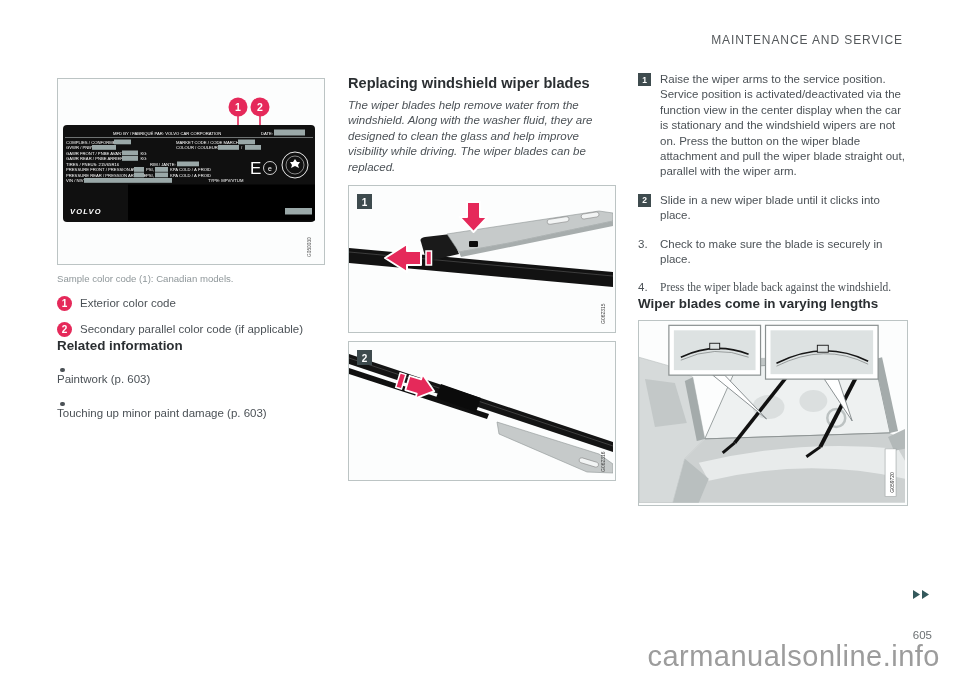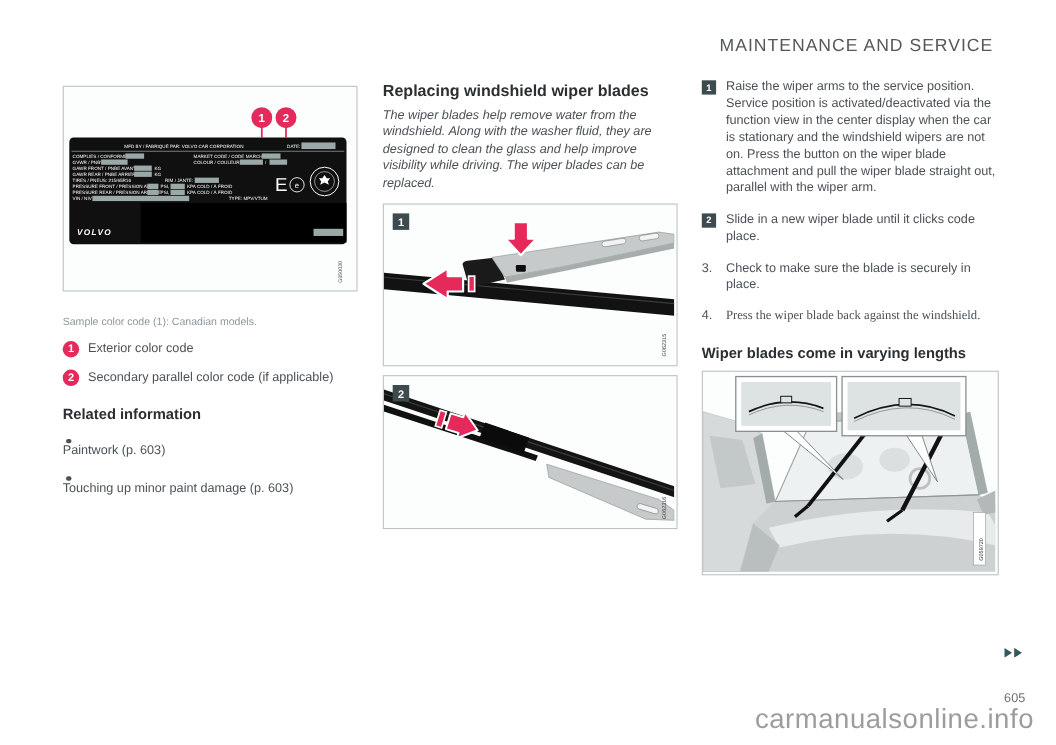--- a/index.html
+++ b/index.html
@@ -1,46 +1,46 @@
 <!DOCTYPE html>
 <html><head>
 <meta charset="utf-8">
 <style>
   html,body{margin:0;padding:0;background:#ffffff;}
   .page{position:relative;width:960px;height:677px;background:#fff;overflow:hidden;
         font-family:"Liberation Sans",sans-serif;color:#4B5156;}
-  .header{position:absolute;top:33px;right:57px;font-size:16px;letter-spacing:.9px;color:#54585B;}
+  .header{position:absolute;top:33px;right:57px;font-size:12px;letter-spacing:.9px;color:#54585B;}
   .col{position:absolute;}
   #col-left{left:57px;top:78px;width:266px;}
   #col-mid{left:348px;top:75px;width:267px;}
   #col-right{left:638px;top:70px;width:268px;}
   .figure{border:1px solid #bcc4c4;background:#fcfdfd;}
   .figure svg{display:block;}
   h2{font-size:14.6px;font-weight:bold;color:#2B2F32;margin:0;line-height:17px;}
   h3{font-size:13.4px;font-weight:bold;color:#2B2F32;margin:0;line-height:16px;}
   .body-text{font-size:11.5px;line-height:15.4px;color:#4B5156;}
-  .caption{font-size:9.6px;color:#8F979A;margin-top:22px;line-height:12px;}
+  .caption{font-size:9.6px;color:#8F979A;margin-top:8px;line-height:12px;}
   .callout-item{display:flex;margin-top:11px;align-items:flex-start;}
   .pin{width:15px;height:15px;border-radius:50%;background:#E5295A;color:#fff;font-size:10px;
        font-weight:bold;display:flex;align-items:center;justify-content:center;flex:0 0 15px;
        margin-right:8px;margin-top:0px;}
-  .mt17{margin-top:17px;}
+  .mt17{}
   .bullet-row{display:flex;margin-top:9px;align-items:flex-start;flex-direction:column;}
   .dot{width:4.5px;height:4.5px;border-radius:50%;background:#4B5156;margin:5px 14px 0 3px;flex:0 0 auto;}
   .step{display:flex;margin-top:13px;align-items:flex-start;}
   .step:first-child{margin-top:2px;}
   .step-badge{width:13px;height:13px;background:#3E4B4E;color:#fff;font-size:8.5px;font-weight:bold;
        display:flex;align-items:center;justify-content:center;flex:0 0 13px;margin:1px 9px 0 0;}
   .ord-num{flex:0 0 22px;font-size:11.5px;line-height:15.4px;}
   .fig-mt10{margin-top:10px;}
   .fig-mt8{margin-top:8px;}
   .p-mt6{margin-top:6px;font-style:italic;}
   .nav-arrows{position:absolute;top:585px;right:30px;cursor:pointer;}
   .page-num{position:absolute;top:629px;right:28px;font-size:11.5px;color:#6C7173;}
-  .watermark{position:absolute;top:640px;right:20px;font-size:25px;color:#9C9C9C;letter-spacing:.5px;}
+  .watermark{position:absolute;top:640px;right:20px;font-size:29px;color:#9C9C9C;letter-spacing:.5px;}
 </style>
 </head>
 <body>
 
 <div class="page">
 
   <div class="header">MAINTENANCE AND SERVICE</div>
 
   <div class="col" id="col-left">
     <div class="figure" style="width:266px;height:185px;">
@@ -180,21 +180,21 @@
     </div>
   </div>
 
   <div class="col" id="col-right">
     <div class="step">
       <div class="step-badge">1</div>
       <div class="body-text" style="width:246px;">Raise the wiper arms to the service position. Service position is activated/deactivated via the function view in the center display when the car is stationary and the windshield wipers are not on. Press the button on the wiper blade attachment and pull the wiper blade straight out, parallel with the wiper arm.</div>
     </div>
     <div class="step">
       <div class="step-badge">2</div>
-      <div class="body-text" style="width:246px;">Slide in a new wiper blade until it clicks code place.</div>
+      <div class="body-text" style="width:246px;">Slide in a new wiper blade until it clicks into place.</div>
     </div>
     <div class="step">
       <div class="ord-num">3.</div>
       <div class="body-text" style="width:246px;">Check to make sure the blade is securely in place.</div>
     </div>
     <div class="step">
       <div class="ord-num">4.</div>
       <div class="body-text" style="width:246px;font-family:Liberation Serif, serif;">Press the wiper blade back against the windshield.</div>
     </div>
 

